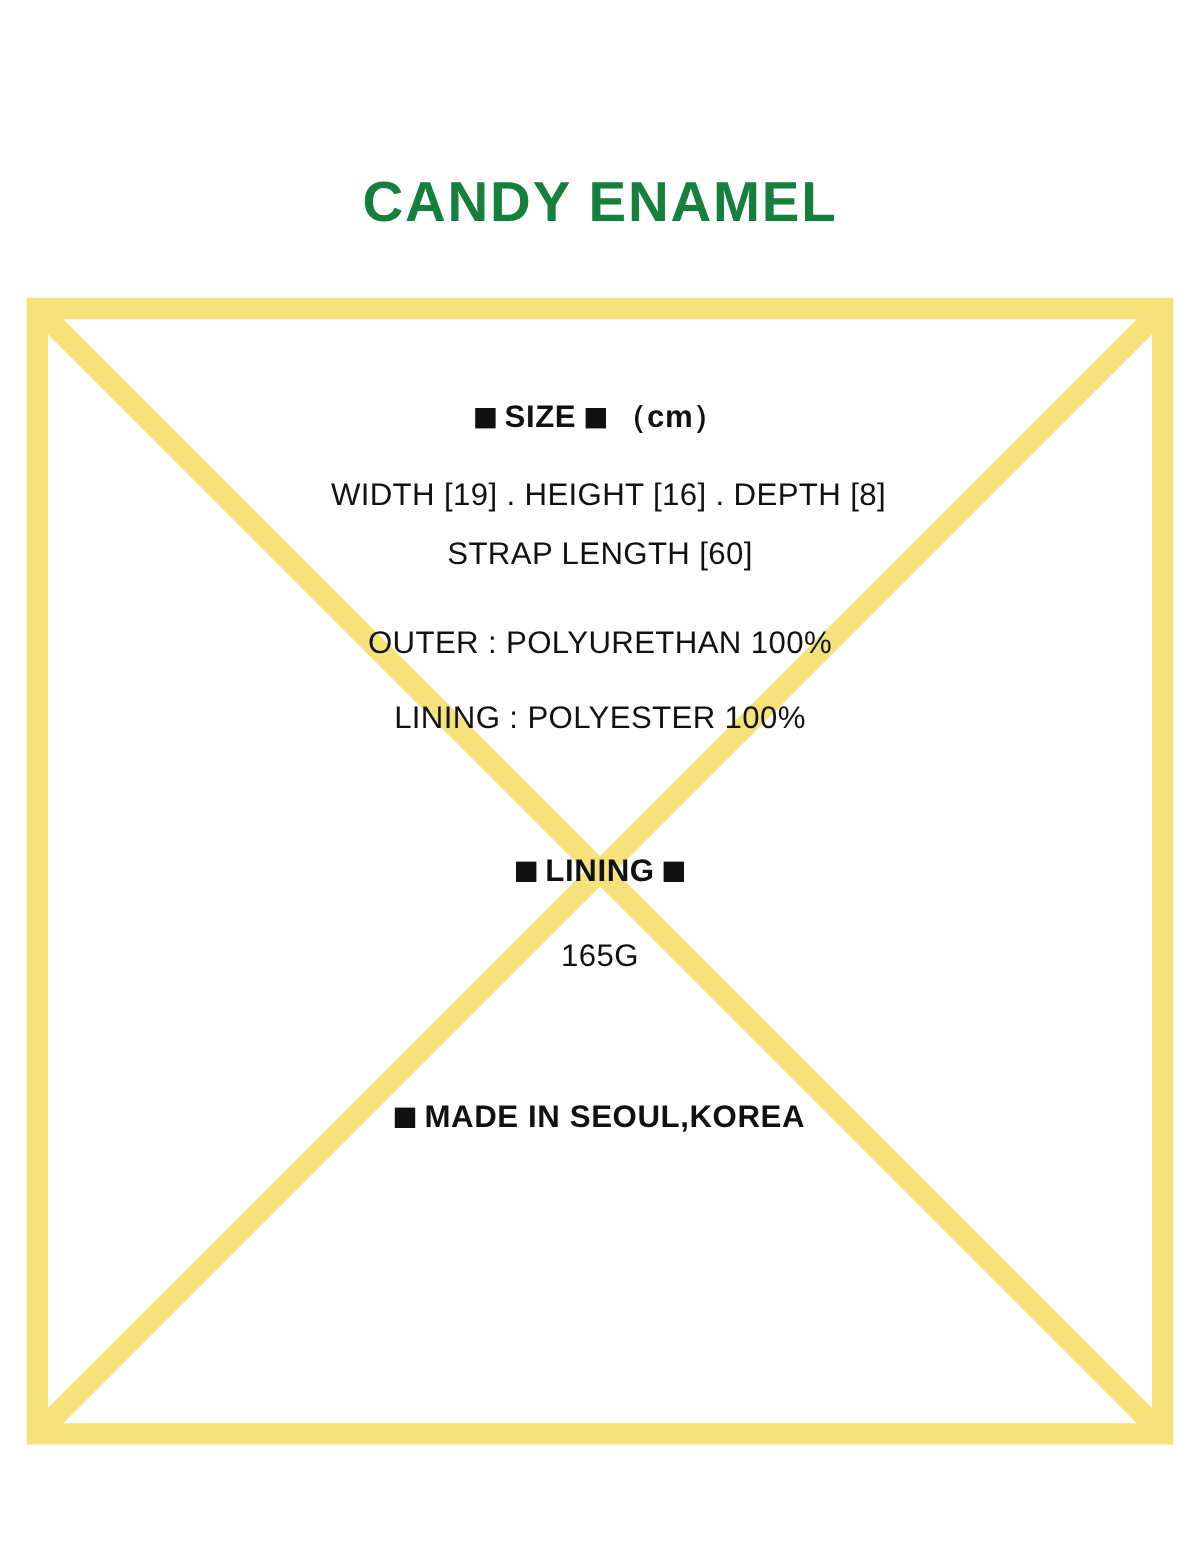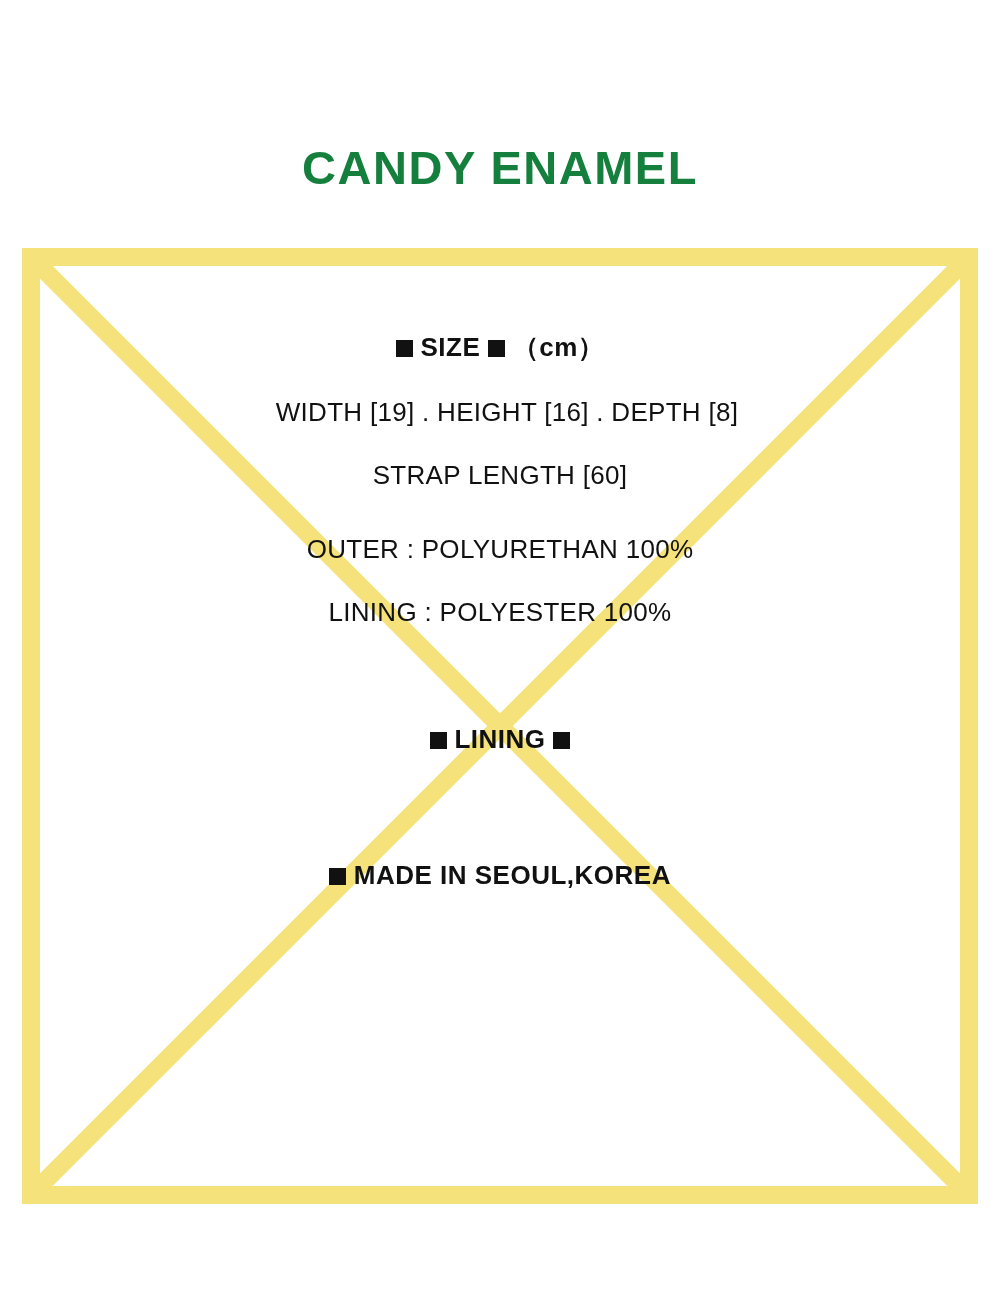--- a/index.html
+++ b/index.html
@@ -88,21 +88,21 @@
     height: 17px;
     background: #111111;
     vertical-align: baseline;
     position: relative;
     top: 1px;
   }
 
   
   .sp-size-head { margin-top: 82px; }
   .sp-1 { margin-top: 34px; padding-left: 14px; }
-  .sp-2 { margin-top: 36px; text-align: center; }
+  .sp-2 { margin-top: 22px; text-align: center; }
   .sp-block { margin-top: 92px; }
   .sp-block2 { margin-top: 98px; }
   .sp-block3 { margin-top: 105px; }
   .sp-mat-1 { margin-top: 46px; }
   .sp-mat-2 { margin-top: 36px; }
   .sp-weight-1 { margin-top: 42px; }
 </style>
 </head>
 <body>
 
@@ -125,19 +125,20 @@
     </div>
     <div class="block sp-1 line">WIDTH [19] . HEIGHT [16] . DEPTH [8]</div>
     <div class="block sp-2 line">STRAP LENGTH [60]</div>
 
     <div class="block sp-mat-1 line">OUTER : POLYURETHAN 100%</div>
     <div class="block sp-mat-2 line">LINING : POLYESTER 100%</div>
 
     <div class="block sp-block2">
       <span class="heading"><span class="sq"></span> <span>LINING</span> <span class="sq"></span></span>
     </div>
+    <div class="block sp-weight-1 line">165G</div>
 
     <div class="block sp-block3">
       <span class="heading"><span class="sq"></span> <span>MADE IN SEOUL,KOREA</span></span>
     </div>
 
   </div>
 </div>
 
 </body></html>

